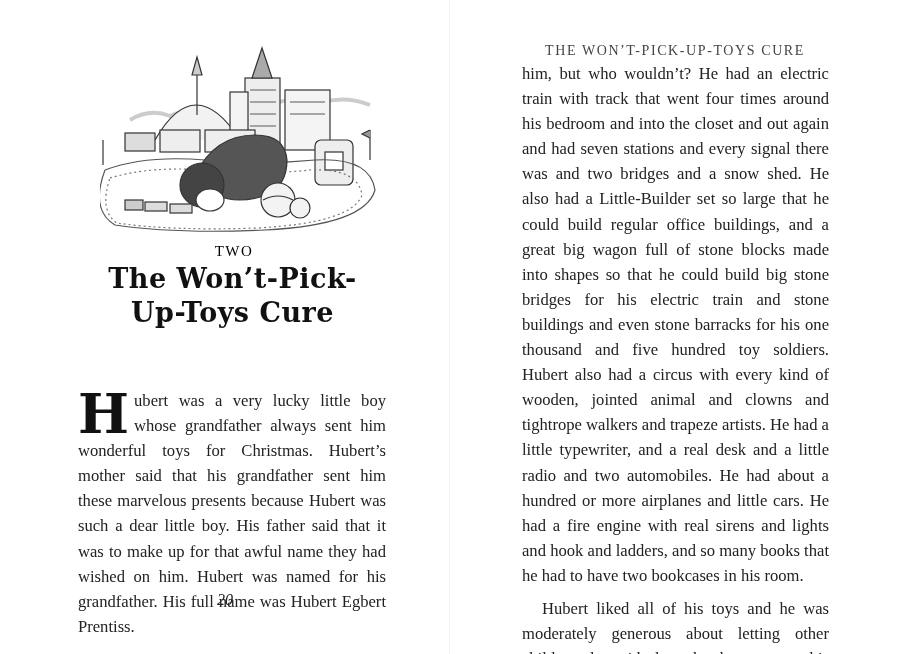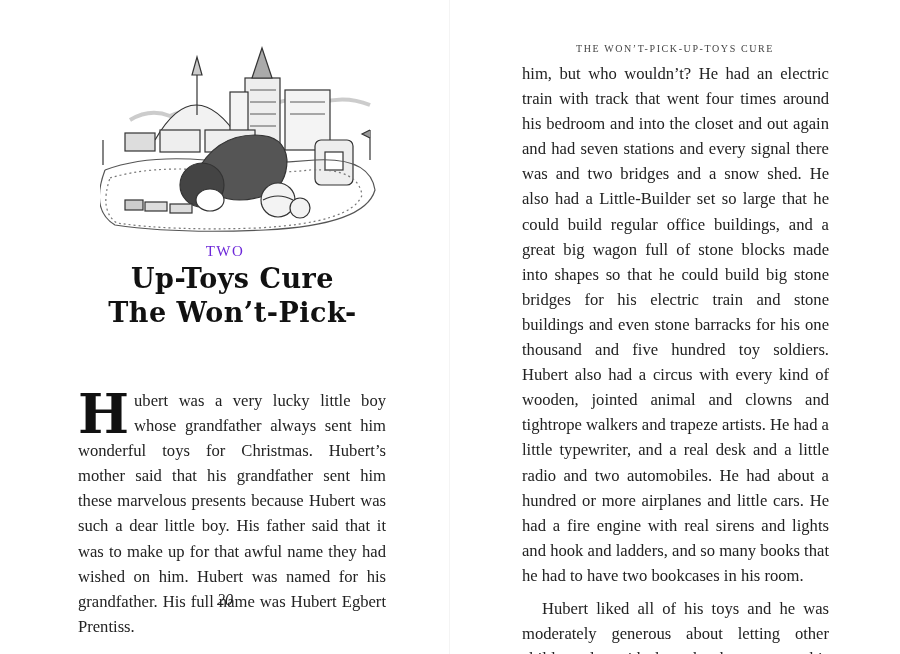--- a/index.html
+++ b/index.html
@@ -6,35 +6,35 @@
     body {
       width: 900px; height: 654px; background: #ffffff; position: relative; overflow: hidden;
       font-family: "Liberation Serif", "DejaVu Serif", serif; color: #1e1e1e;
     }
     .page { position: absolute; top: 0; height: 654px; }
     .page-left { left: 0; width: 450px; }
     .page-right { left: 450px; width: 450px; }
 
     .illustration { position: absolute; left: 100px; top: 30px; width: 280px; height: 215px; }
     .chapter-num { position: absolute; left: 0; width: 450px; top: 243px; text-align: center;
-      font-size: 15px; letter-spacing: 1.5px; color: #6d28d9; }
+      font-size: 15px; letter-spacing: 1.5px; color: #000000; padding-left: 9px; }
     .chapter-title { position: absolute; left: 60px; width: 345px; top: 262px; text-align: center;
       font-family: "DejaVu Serif", serif; font-weight: bold; font-size: 27px; line-height: 34px; color: #111;
       letter-spacing: 0.5px; }
 
     .body-text { position: absolute; font-size: 16.6px; line-height: 25.1px; text-align: justify; color: #222; }
     .left-text { left: 70px; width: 324px; top: 380px; }
     .right-text { left: 64px; width: 323px; top: 53px; }
     .para { margin: 8px; }
     .indent { text-indent: 20px; }
     .dropcap { float: left; font-family: "DejaVu Serif", serif; font-weight: bold; font-size: 54px;
       line-height: 44px; margin: 4px 5px 0 0; color: #111; }
 
     .running-head { position: absolute; left: 0; width: 450px; top: 43px; text-align: center;
-      font-size: 10px; letter-spacing: 1.6px; color: #444; }
+      font-size: 14px; letter-spacing: 1.6px; color: #444; }
     .folio { position: absolute; top: 591px; width: 450px; left: 0; text-align: center;
       font-style: italic; font-size: 16px; color: #222; }
     .gutter { position: absolute; left: 449px; top: 0; width: 1px; height: 654px; background: #f4f4f4; }
   </style>
 </head>
 <body>
 
 <div class="page page-left">
   <svg class="illustration" viewBox="0 0 280 215">
     <g fill="none" stroke="#333" stroke-width="1.2">
@@ -81,22 +81,22 @@
       <circle cx="200" cy="178" r="10" fill="#f3f3f3"></circle>
 
       <line x1="270" y1="100" x2="270" y2="130"></line>
       <path d="M270 100 l-8 4 l8 4" fill="#999"></path>
       <line x1="3" y1="110" x2="3" y2="135"></line>
     </g>
   </svg>
 
   <div class="chapter-num">TWO</div>
   <div class="chapter-title">
+    <div>The Won’t-Pick-</div>
     <div>Up-Toys Cure</div>
-    <div>The Won’t-Pick-</div>
   </div>
 
   <div class="body-text left-text">
     <p class="para"><span class="dropcap">H</span><span>ubert was a very lucky little boy whose grandfather always sent him wonderful toys for Christmas. Hubert’s mother said that his grandfather sent him these marvelous presents because Hubert was such a dear little boy. His father said that it was to make up for that awful name they had wished on him. Hubert was named for his grandfather. His full name was Hubert Egbert Prentiss.</span></p>
   </div>
 
   <div class="folio">20</div>
 </div>
 
 <div class="gutter"></div>

